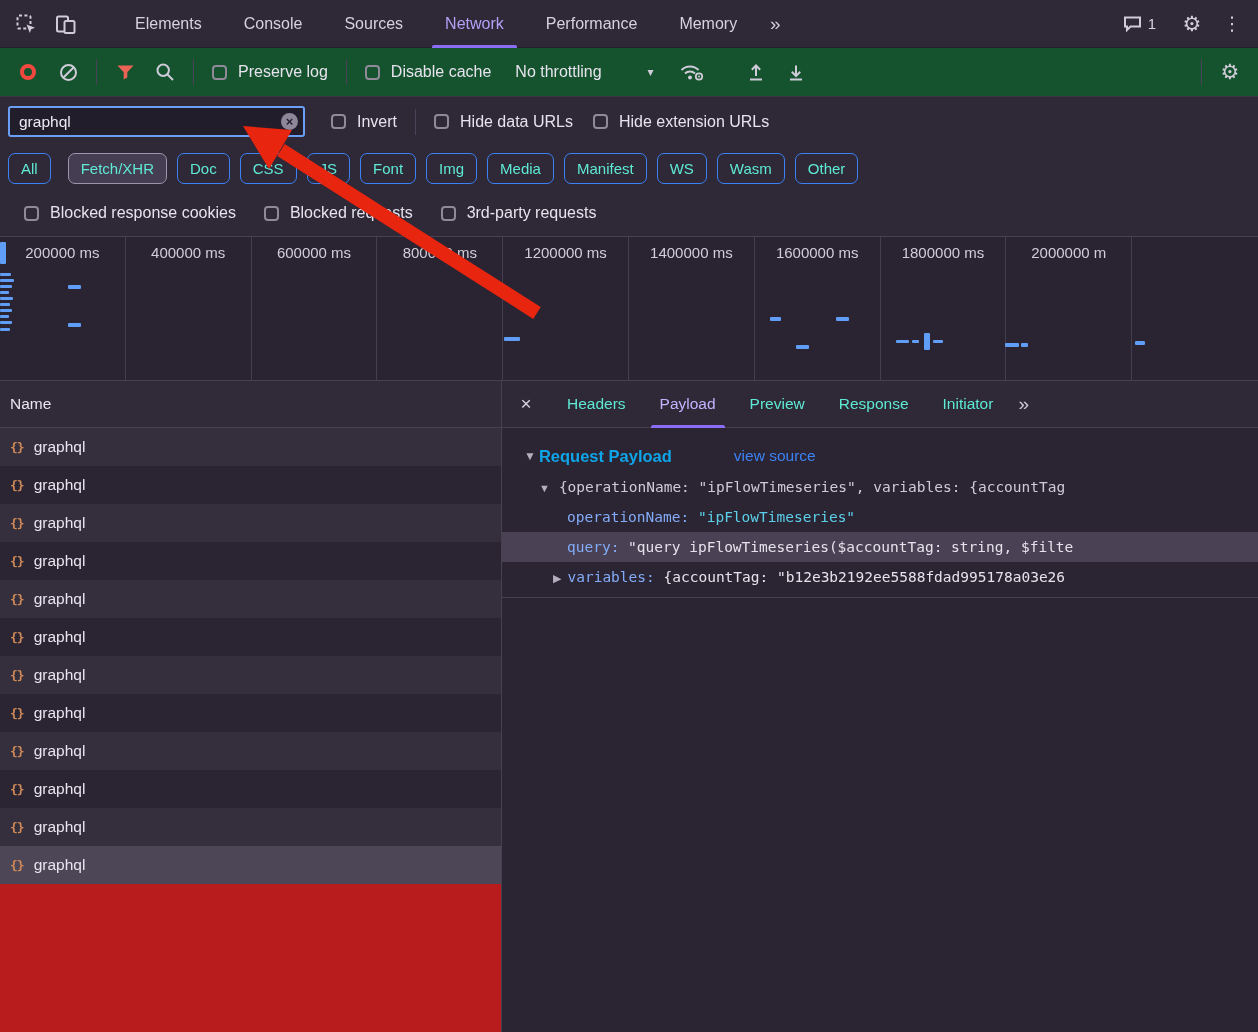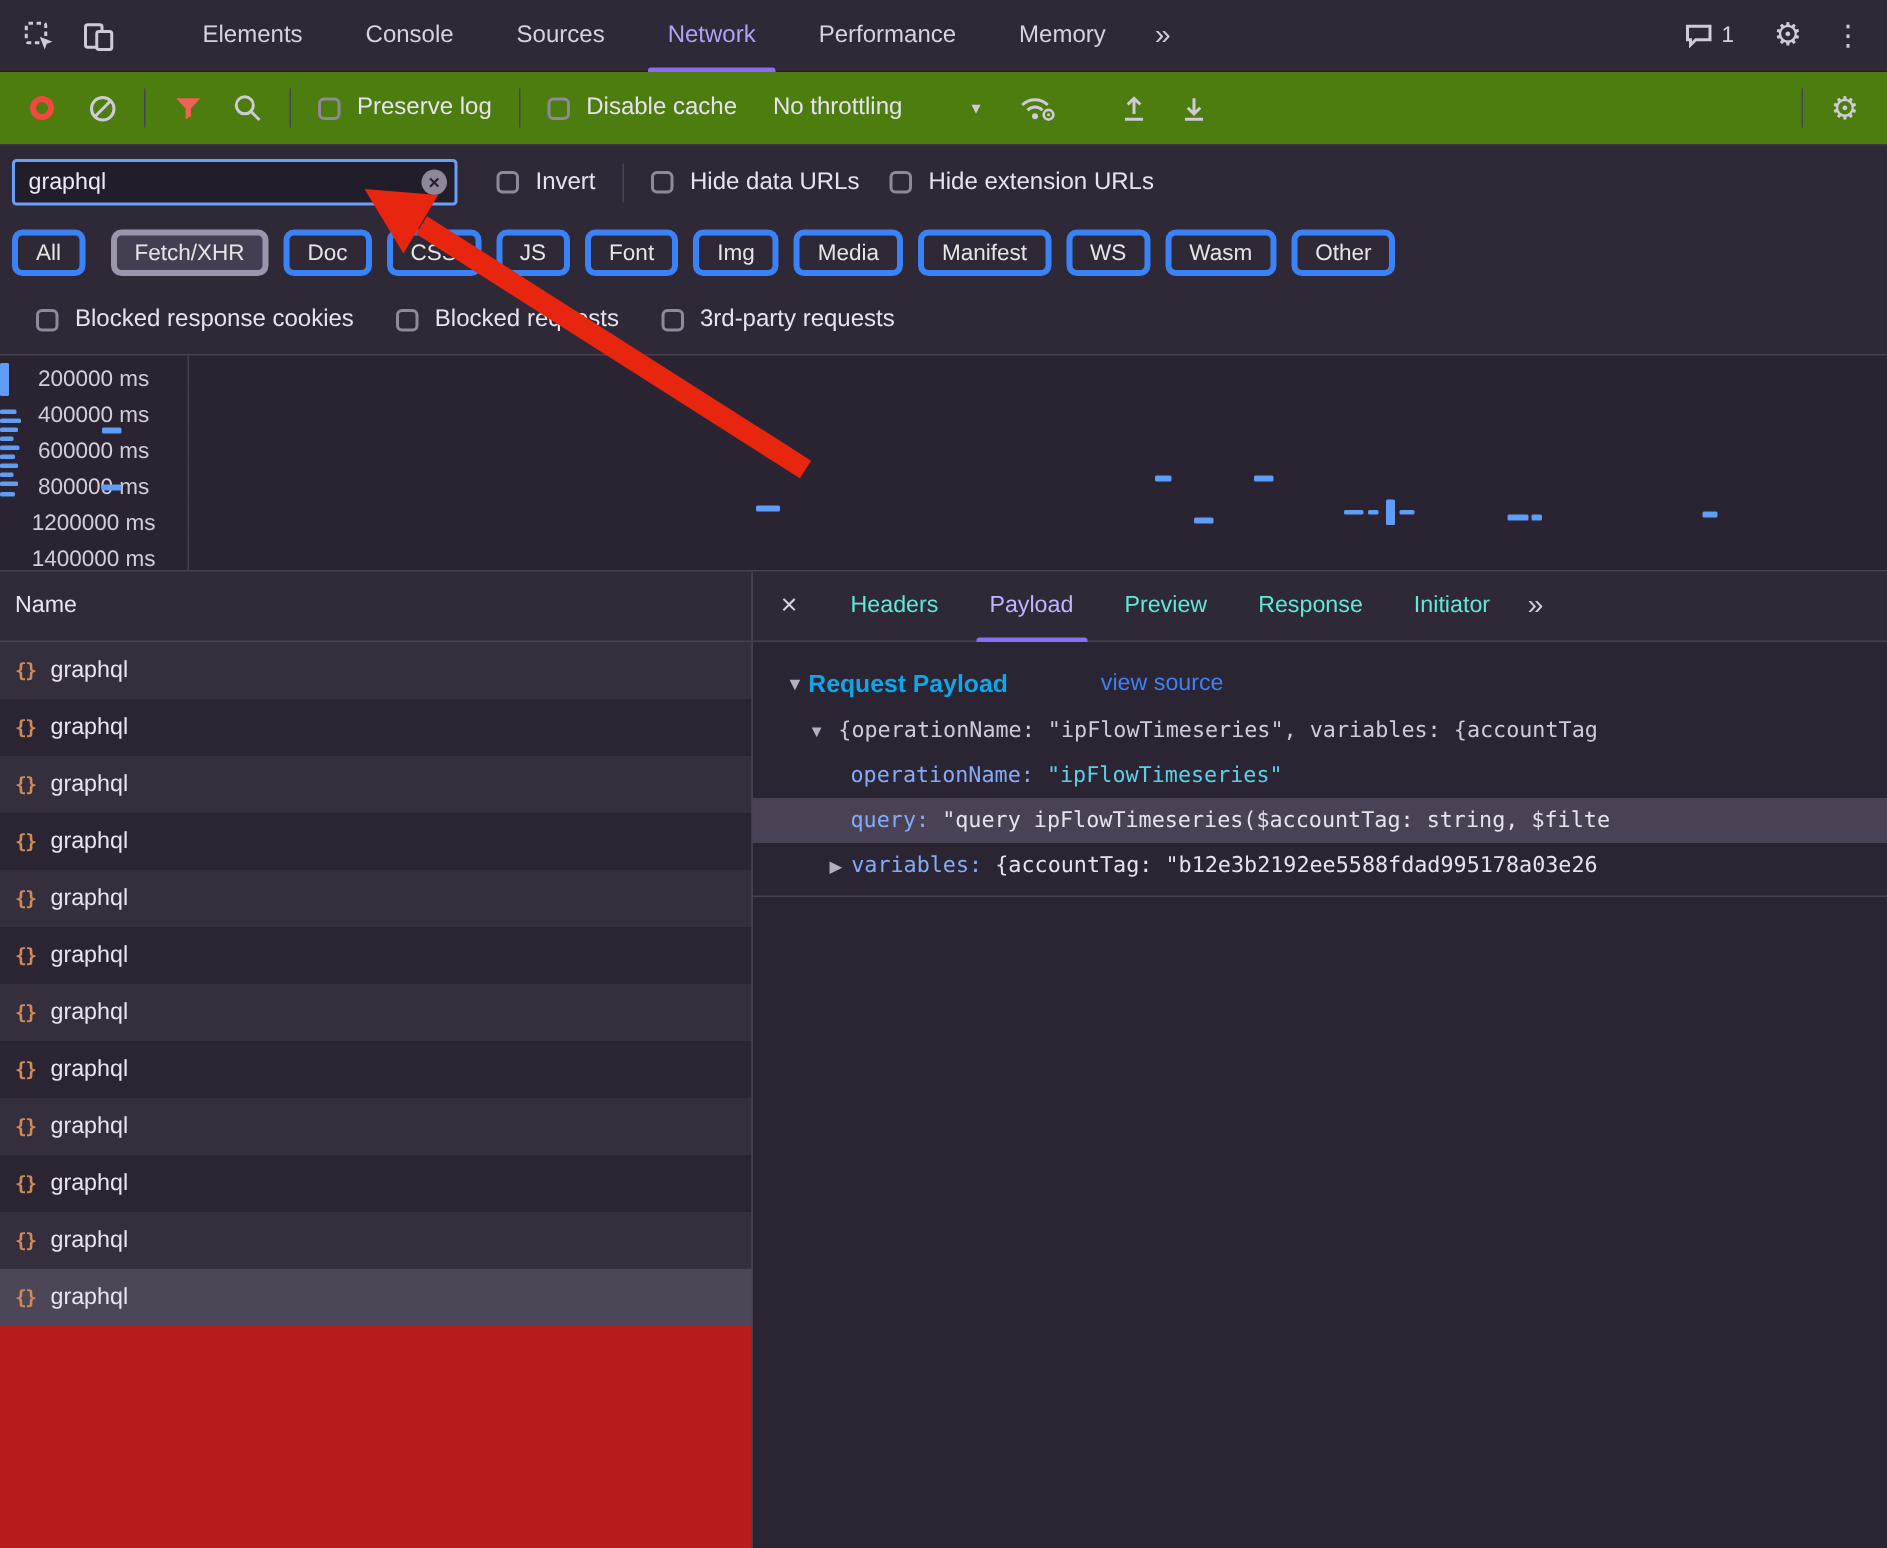--- a/index.html
+++ b/index.html
@@ -15,48 +15,48 @@
   .tabs { display: flex; height: 48px; margin-left: 28px; }
   .tab { padding: 0 21px; line-height: 47px; font-size: 16px; color: #d6d2de; position: relative; white-space: nowrap; cursor: default; }
   .tab.active { color: #b3a1f8; }
   .tab.active::after { content:""; position:absolute; left:8px; right:8px; bottom:0; height:3px; background:#8a6df2; border-radius:2px 2px 0 0; }
   .more-tabs { font-size: 19px; width: 34px; }
   .spacer { flex: 1; }
   .badge { display:flex; align-items:center; gap:6px; margin-right: 16px; color:#d6d2de; font-size:15px; }
   .glyph-gear { font-size: 21px; }
   .glyph-kebab { font-size: 19px; }
   
-  .toolbar { height: 49px; display:flex; align-items:center; background:#4d7c0f; border-bottom:1px solid #3a3444; padding: 0 8px; }
+  .toolbar { height: 49px; display:flex; align-items:center; background:#14532d; border-bottom:1px solid #3a3444; padding: 0 8px; }
   .record-dot { width: 16px; height: 16px; border-radius: 50%; border: 4px solid #f4483e; }
   .vdiv { width:1px; height:26px; background:#49435a; margin: 0 8px; flex:none; }
   .cbgroup { display:flex; align-items:center; margin: 0 10px; cursor: default; }
   .cb { width: 15px; height: 15px; border: 2px solid #8f8999; border-radius: 4px; margin-right: 11px; flex:none; }
   .cblabel { font-size: 16px; color:#e7e3ee; white-space: nowrap; }
   .throttle { display:flex; align-items:center; margin-left: 14px; font-size: 16px; color:#e7e3ee; }
   .caret { margin-left: 46px; font-size: 12px; color:#cfcbd8; }
   
   .filterbar { height: 49px; display:flex; align-items:center; background:#2e2837; padding-left: 8px; }
   .filter-input-wrap { position: relative; width: 297px; height: 31px; flex:none; }
   .filter-input {
     width: 100%; height: 100%; background: #221d2b; border: 2px solid #6b9ef5; border-radius: 3px;
     color: #eeeaf4; font-size: 15.5px; padding: 0 30px 0 9px; outline: none;
     font-family: "Liberation Sans", sans-serif;
   }
   .clear-btn { position:absolute; right:7px; top:7px; width:17px; height:17px; border-radius:50%; background:#8d8799; color:#241f2d; font-size:13px; line-height:17px; text-align:center; font-weight:bold; }
   
   .pillsrow { height: 44px; display:flex; align-items:center; background:#2e2837; padding-left: 8px; }
-  .pill { height: 31px; padding: 0 12px; border: 4px solid #3b82f6; border-radius: 7px; display:flex; align-items:center; font-size: 15px; color:#e5e5e5; margin-right: 10px; white-space:nowrap; cursor:default; }
+  .pill { height: 31px; padding: 0 12px; border: 1px solid #3b82f6; border-radius: 7px; display:flex; align-items:center; font-size: 15px; color:#5eead4; margin-right: 10px; white-space:nowrap; cursor:default; }
   .pill:first-child { margin-right: 17px; }
   .pill.active { background:#453d52; border-color:#9d95ab; }
   
   .optrow { height: 46px; display:flex; align-items:center; background:#2e2837; padding-left: 10px; }
   .optrow .cbgroup { margin: 0 14px; }
   
   .waterfall { position: relative; height: 145px; background:#2a2432; border-top:1px solid #46404f; border-bottom:1px solid #46404f; overflow:hidden; }
-  .wf-cols { display:flex; height: 100%; flex-direction: column; }
+  .wf-cols { display:flex; height: 100%; }
   .wf-col { flex:none; width: 125.8px; border-right: 1px solid #443e4e; padding-top: 7px; text-align: center; }
   .wf-label { font-size: 15px; color:#d2cdda; white-space:nowrap; }
   .wf-marks { position:absolute; inset:0; }
   .wf-mark { position:absolute; border-radius:1px; }
   
   .split { display:flex; height: 651px; }
   .left-panel { flex:none; width: 502px; border-right: 1px solid #46404f; background:#b91c1c; overflow:hidden; }
   .name-header { height: 47px; line-height: 46px; padding-left: 10px; font-size: 15.5px; color:#e9e5f0; background:#302a39; border-bottom: 1px solid #46404f; }
   .req-row { height: 38px; display:flex; align-items:center; padding-left: 10px; font-size: 15.5px; color:#e9e5f0; background:#342e3d; cursor:default; }
   .req-row.odd { background:#2b2533; }

